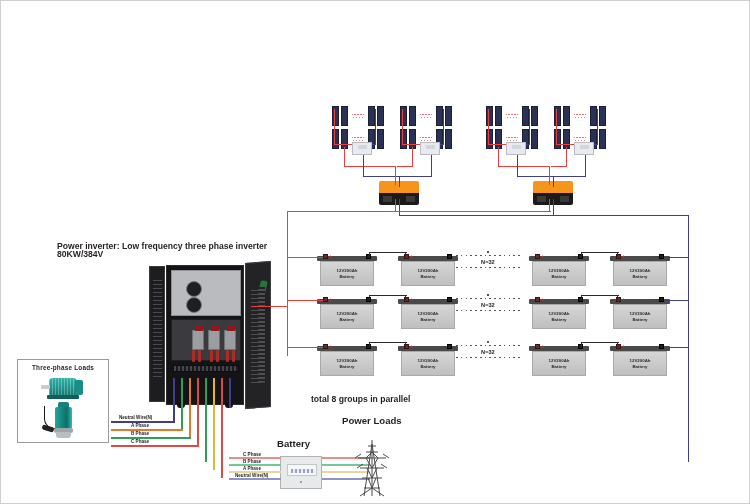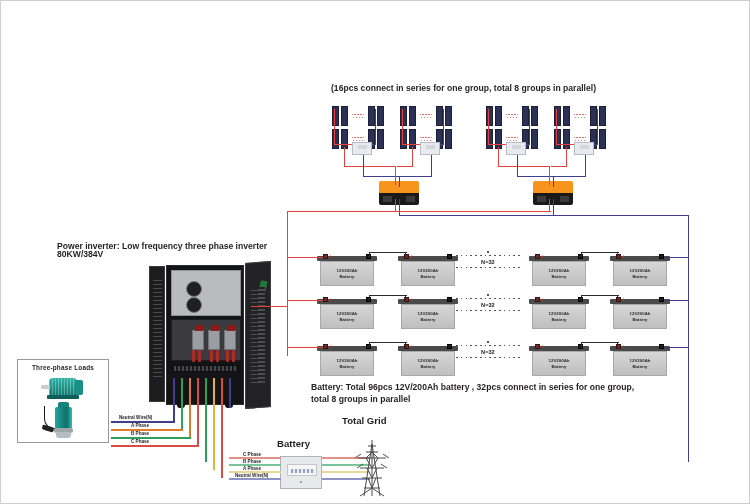--- a/index.html
+++ b/index.html
@@ -86,21 +86,20 @@
   .tower{position:absolute;left:345px;top:437px;width:52px;height:60px;}
   .gridLbl{font-size:9.6px;font-weight:bold;color:#231f20;font-family:"Liberation Sans",sans-serif;}
   .brkLbl{font-size:9.6px;font-weight:bold;color:#231f20;font-family:"Liberation Sans",sans-serif;}
 </style>
 </head>
 <body>
 
 <div id="frame">
 
 
-  <div class="abs cap" style="left:330px;top:82px;">(16pcs connect in series for one group, total 8 groups in parallel)</div>
 
   <div class="abs pgroup" style="left:331px;top:105px;">
     <div class="prow">
         <span class="pan"></span>
         <span class="pan"></span>
         <span class="pdots">
           <i></i>
           <i></i>
           <i></i>
           <i></i>
@@ -659,21 +658,20 @@
 
   <div class="abs wr v" style="left:286px;top:255px;height:100px;"></div>
   <div class="abs wr h" style="left:286px;top:256px;width:36px;"></div>
   <div class="abs wr h" style="left:286px;top:299px;width:36px;"></div>
   <div class="abs wr h" style="left:286px;top:346px;width:36px;"></div>
 
   <div class="abs wb h" style="left:664px;top:256px;width:24px;"></div>
   <div class="abs wb h" style="left:664px;top:299px;width:24px;"></div>
   <div class="abs wb h" style="left:664px;top:346px;width:24px;"></div>
 
-  <div class="abs cap" style="left:310px;top:381px;">Battery:  Total 96pcs 12V/200Ah battery , 32pcs connect in series for one group,</div>
   <div class="abs cap" style="left:310px;top:393px;">total 8 groups in parallel</div>
 
   <div id="loads" class="abs">
     <div class="lt">Three-phase Loads</div>
     <div class="motor">
       <div class="shell"></div>
         <div class="fins"></div>
         <div class="base"></div>
         <div class="shaft"></div>
         <div class="cap2"></div>
@@ -701,21 +699,21 @@
   <div class="abs phlbl" style="left:242px;top:451px;">C Phase</div>
   <div class="abs phlbl" style="left:242px;top:458px;">B Phase</div>
   <div class="abs phlbl" style="left:242px;top:465px;">A Phase</div>
   <div class="abs phlbl" style="left:234px;top:472px;">Neutral Wire(N)</div>
 
   <div class="abs" style="left:321px;top:456px;width:48px;height:2px;background:#e38f8a;"></div>
   <div class="abs" style="left:321px;top:463px;width:48px;height:2px;background:#79c49a;"></div>
   <div class="abs" style="left:321px;top:470px;width:48px;height:2px;background:#e8d79a;"></div>
   <div class="abs" style="left:321px;top:477px;width:48px;height:2px;background:#8f93c4;"></div>
 
-  <div class="abs gridLbl" style="left:341px;top:414px;">Total Grid</div>
+  <div class="abs gridLbl" style="left:341px;top:414px;">Power Loads</div>
 
   <svg class="tower" viewBox="0 0 52 60">
     <g stroke="#4a4a4a" stroke-width="1" fill="none">
       <path d="M26 2 L26 58"></path>
       <path d="M18 58 L26 6 L34 58"></path>
       <path d="M12 20 L40 20"></path>
         <path d="M9 20 L15 16 M43 20 L37 16"></path>
       <path d="M14 30 L38 30"></path>
         <path d="M11 30 L17 26 M41 30 L35 26"></path>
       <path d="M16 40 L36 40"></path>

